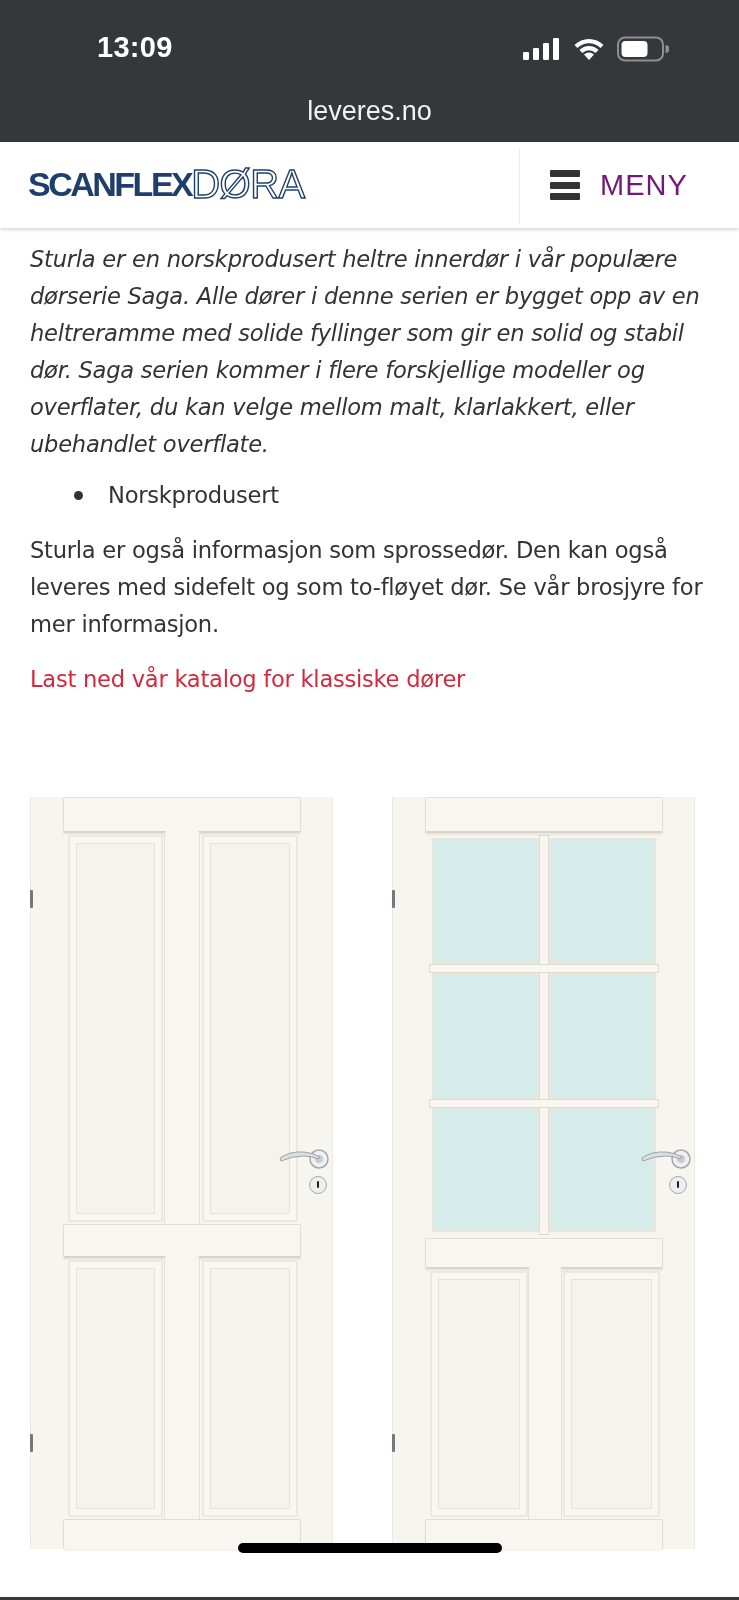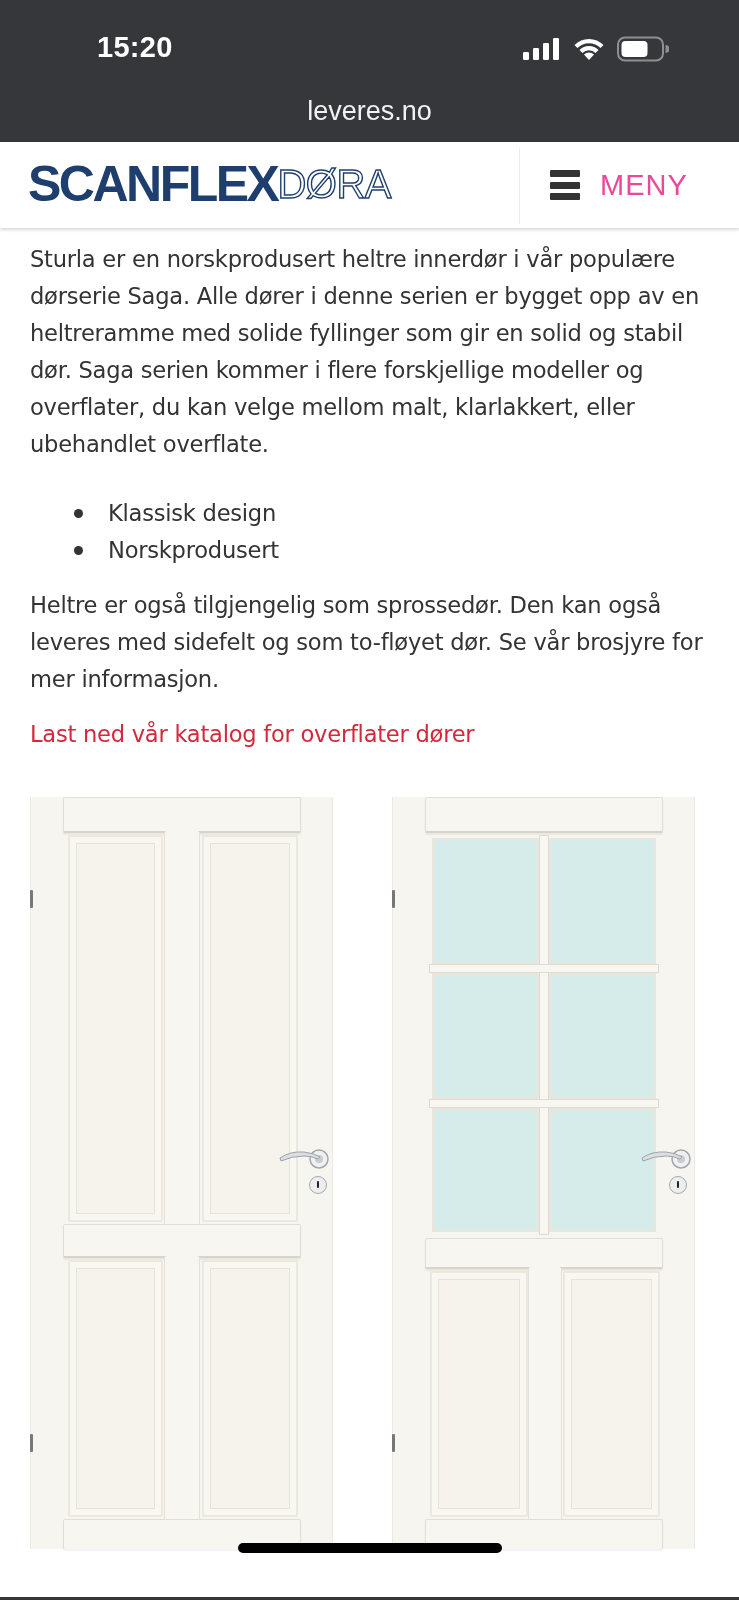--- a/index.html
+++ b/index.html
@@ -6,31 +6,31 @@
   html, body { width: 739px; height: 1600px; overflow: hidden; background: #ffffff; }
   body { position: relative; font-family: "Liberation Sans", sans-serif; }
 
   .statusbar { position: absolute; left: 0; top: 0; width: 739px; height: 142px; background: #35373a; color: #fff; }
   .sb-time { position: absolute; left: 97px; top: 31px; font-size: 29px; font-weight: 600; letter-spacing: 0.3px; font-family: "Liberation Sans", sans-serif; }
   .sb-icons { position: absolute; left: 523px; top: 36px; height: 26px; display: flex; align-items: center; gap: 12px; }
   .sb-url { position: absolute; left: 0; width: 739px; top: 96px; text-align: center; font-size: 27px; color: #f2f2f2; }
 
   .header { position: absolute; left: 0; top: 142px; width: 739px; height: 86px; background: #fff; box-shadow: 0 2px 3px rgba(0,0,0,0.15); z-index: 2; }
   .logo { position: absolute; left: 28px; top: 16px; height: 52px; display: flex; align-items: center; font-family: "Liberation Sans", sans-serif; color: #1e3f6e; }
-  .logo-bold { font-size: 50px; font-weight: 700; letter-spacing: -2.5px; }
+  .logo-bold { font-size: 34px; font-weight: 700; letter-spacing: -2.5px; }
   .logo-thin { font-size: 40px; font-weight: 400; letter-spacing: -0.5px; -webkit-text-stroke: 0; color: transparent; -webkit-text-stroke-width: 1.4px; -webkit-text-stroke-color: #1e3f6e; }
   .header-divider { position: absolute; left: 519px; top: 6px; width: 1px; height: 76px; background: #ececec; }
   .menu-btn { position: absolute; left: 550px; top: 20px; height: 46px; width: 160px; display: flex; align-items: center; cursor: pointer; }
   .hamburger { width: 30px; height: 30px; display: flex; flex-direction: column; justify-content: space-between; margin-right: 20px; }
   .hamburger span { display: block; height: 7px; background: #333; border-radius: 1px; }
-  .menu-label { font-size: 29px; color: #ec4899; letter-spacing: 1px; font-weight: 400; }
+  .menu-label { font-size: 29px; color: #701a75; letter-spacing: 1px; font-weight: 400; }
 
   .content { position: absolute; left: 30px; top: 241px; width: 685px; color: #333; font-family: "DejaVu Sans", sans-serif; }
   .para { font-size: 22.6px; line-height: 37px; letter-spacing: -0.25px; }
-  .para1 { margin-bottom: 32px; }
+  .para1 { margin-bottom: 14px; font-style: italic; }
   .bullets { list-style: none; margin: 0 0 18px 0; }
   .bullets li { position: relative; padding-left: 78px; font-size: 22.6px; line-height: 37px; letter-spacing: -0.25px; }
   .bullets li .dot { position: absolute; left: 44px; top: 14px; width: 9px; height: 9px; border-radius: 50%; background: #333; }
   .para2 { margin-bottom: 18px; }
   .catalog-link { display: inline-block; color: #d4283c; font-size: 22.6px; line-height: 37px; letter-spacing: -0.25px; text-decoration: none; cursor: pointer; }
 
   .door { position: absolute; top: 797px; width: 303px; height: 752px; background: #f7f5ef; }
   .door-left { left: 30px; }
   .door-right { left: 392px; }
   .door .rail, .door .stile, .door .panel, .door .glass, .door .mullion { position: absolute; }
@@ -45,21 +45,21 @@
   .keyhole { position: absolute; width: 18px; height: 18px; border-radius: 50%; background: #eceef0; border: 1.5px solid #a7aaae; }
   .keyhole::after { content: ""; position: absolute; left: 6.5px; top: 4px; width: 2.5px; height: 7px; background: #222; border-radius: 1px; }
 
   .home-indicator { position: absolute; left: 238px; top: 1543px; width: 264px; height: 10px; background: #000; border-radius: 5px; z-index: 5; }
   .bottom-bar { position: absolute; left: 0; top: 1597px; width: 739px; height: 3px; background: #35373a; }
 </style>
 </head>
 <body>
 
 <div class="statusbar">
-  <div class="sb-time">15:20</div>
+  <div class="sb-time">13:09</div>
   <div class="sb-icons">
     <svg width="38" height="22" viewBox="0 0 38 22">
       <rect x="0" y="14" width="6" height="8" rx="1.2" fill="#fff"></rect>
       <rect x="10" y="10" width="6" height="12" rx="1.2" fill="#fff"></rect>
       <rect x="20" y="5" width="6" height="17" rx="1.2" fill="#fff"></rect>
       <rect x="30" y="0" width="6" height="22" rx="1.2" fill="#fff"></rect>
     </svg>
     <svg width="32" height="24" viewBox="0 0 32 24">
       <path d="M16 23 L11 17.5 A7.5 7.5 0 0 1 21 17.5 Z" fill="#fff"></path>
       <path d="M6.5 13 A13.5 13.5 0 0 1 25.5 13 L22.5 16 A9.3 9.3 0 0 0 9.5 16 Z" fill="#fff"></path>
@@ -86,25 +86,24 @@
         <span></span>
         <span></span>
       </div>
     <span class="menu-label">MENY</span>
   </div>
 </div>
 
 <div class="content">
   <p class="para para1">Sturla er en norskprodusert heltre innerdør i vår populære dørserie Saga. Alle dører i denne serien er bygget opp av en heltreramme med solide fyllinger som gir en solid og stabil dør. Saga serien kommer i flere forskjellige modeller og overflater, du kan velge mellom malt, klarlakkert, eller ubehandlet overflate.</p>
   <ul class="bullets">
-    <li><span class="dot"></span><span>Klassisk design</span></li>
     <li><span class="dot"></span><span>Norskprodusert</span></li>
   </ul>
-  <p class="para para2">Heltre er også tilgjengelig som sprossedør. Den kan også leveres med sidefelt og som to-fløyet dør. Se vår brosjyre for mer informasjon.</p>
-  <a class="catalog-link">Last ned vår katalog for overflater dører</a>
+  <p class="para para2">Sturla er også informasjon som sprossedør. Den kan også leveres med sidefelt og som to-fløyet dør. Se vår brosjyre for mer informasjon.</p>
+  <a class="catalog-link">Last ned vår katalog for klassiske dører</a>
 </div>
 
 <div class="door door-left">
   <div class="frame-line"></div>
   <div class="rail" style="left:33px;top:0;width:238px;height:36px;"></div>
   <div class="panel" style="left:38px;top:38px;width:95px;height:387px;"></div>
   <div class="stile" style="left:134px;top:34px;width:36px;height:395px;"></div>
   <div class="panel" style="left:172px;top:38px;width:96px;height:387px;"></div>
   <div class="rail" style="left:33px;top:427px;width:238px;height:34px;"></div>
   <div class="panel" style="left:38px;top:463px;width:95px;height:257px;"></div>

